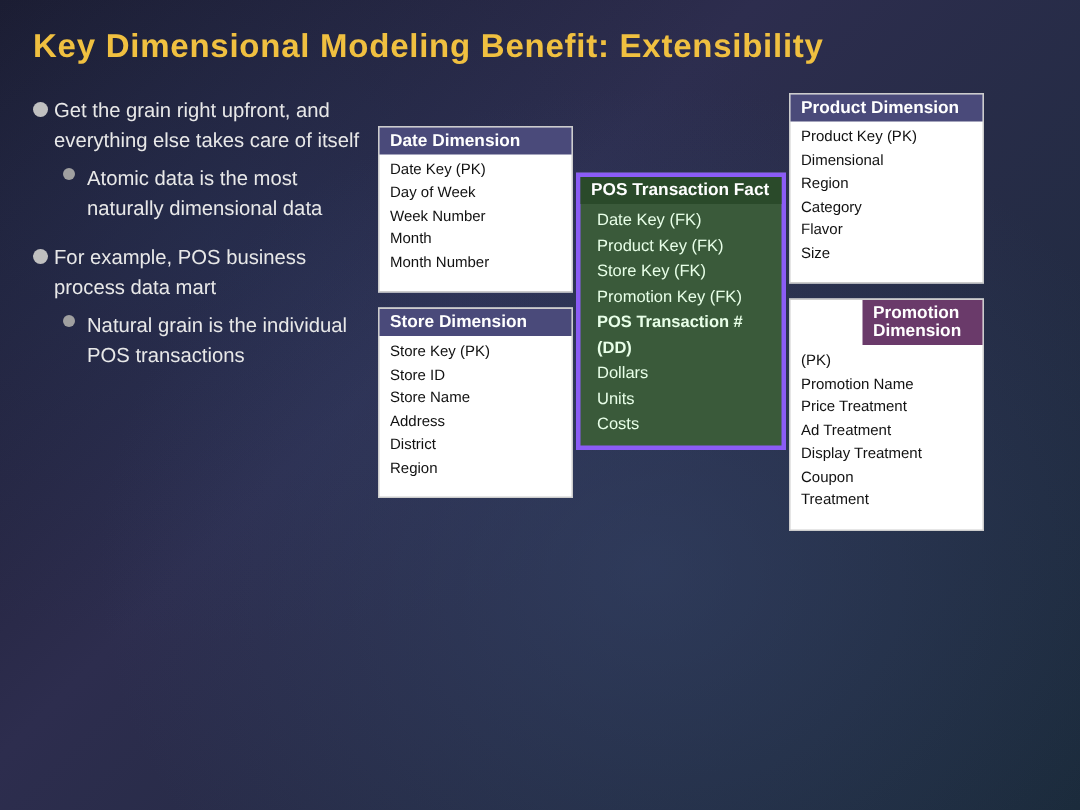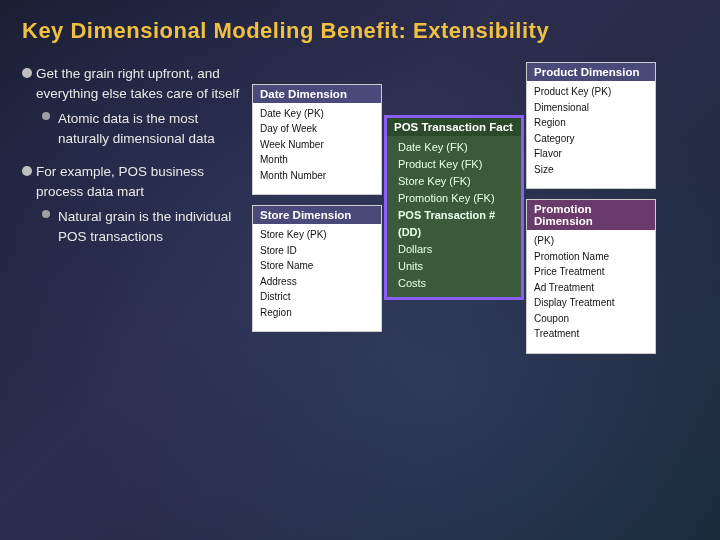--- a/index.html
+++ b/index.html
@@ -162,20 +162,21 @@
       flex-direction: column;
       gap: 10px;
     }
 
     .dim-table-product .table-header {
       background: #4a4a7a;
     }
 
     .dim-table-promo .table-header {
       background: #6a3a6a;
+      margin-left: 48px;
     }
   </style>
 </head>
 <body>
 
 <div class="page">
   <h1 class="title">Key Dimensional Modeling Benefit: Extensibility</h1>
 
   <div class="main-content">
 

